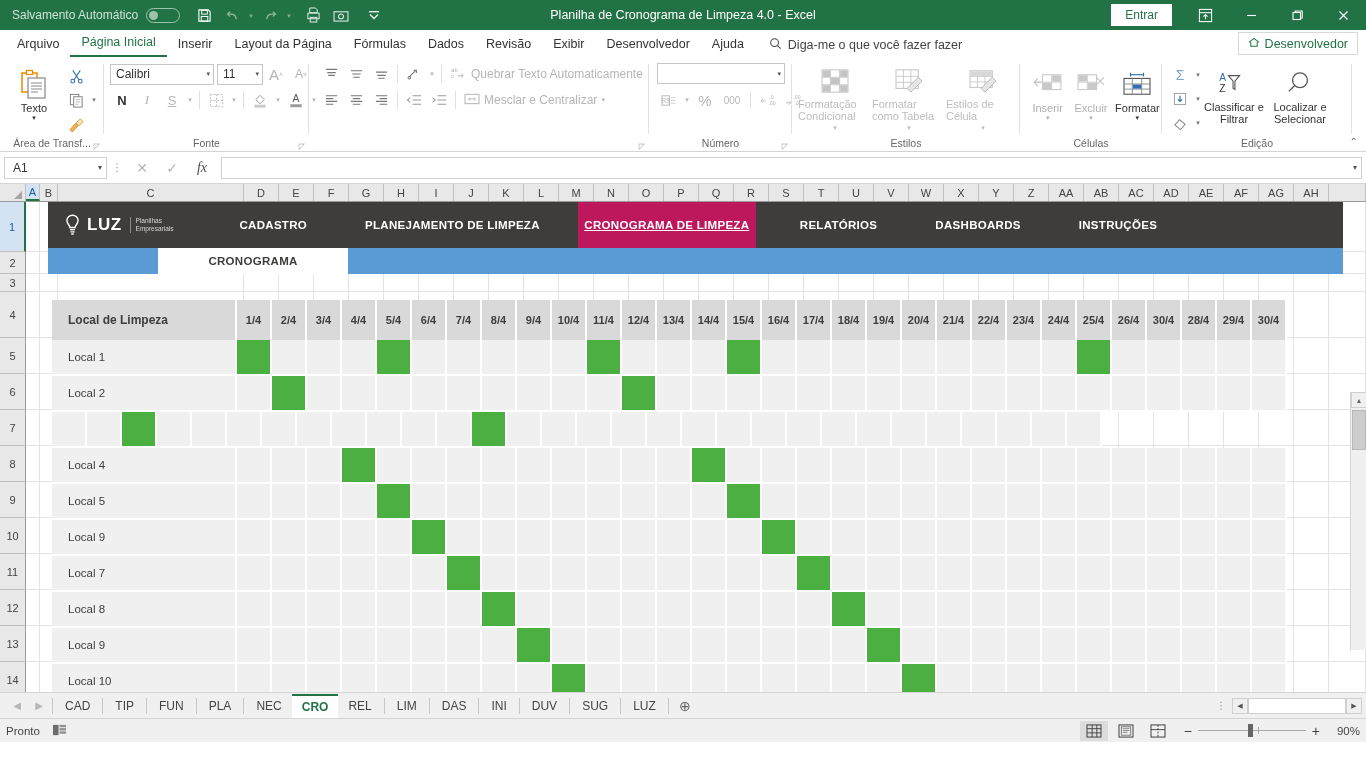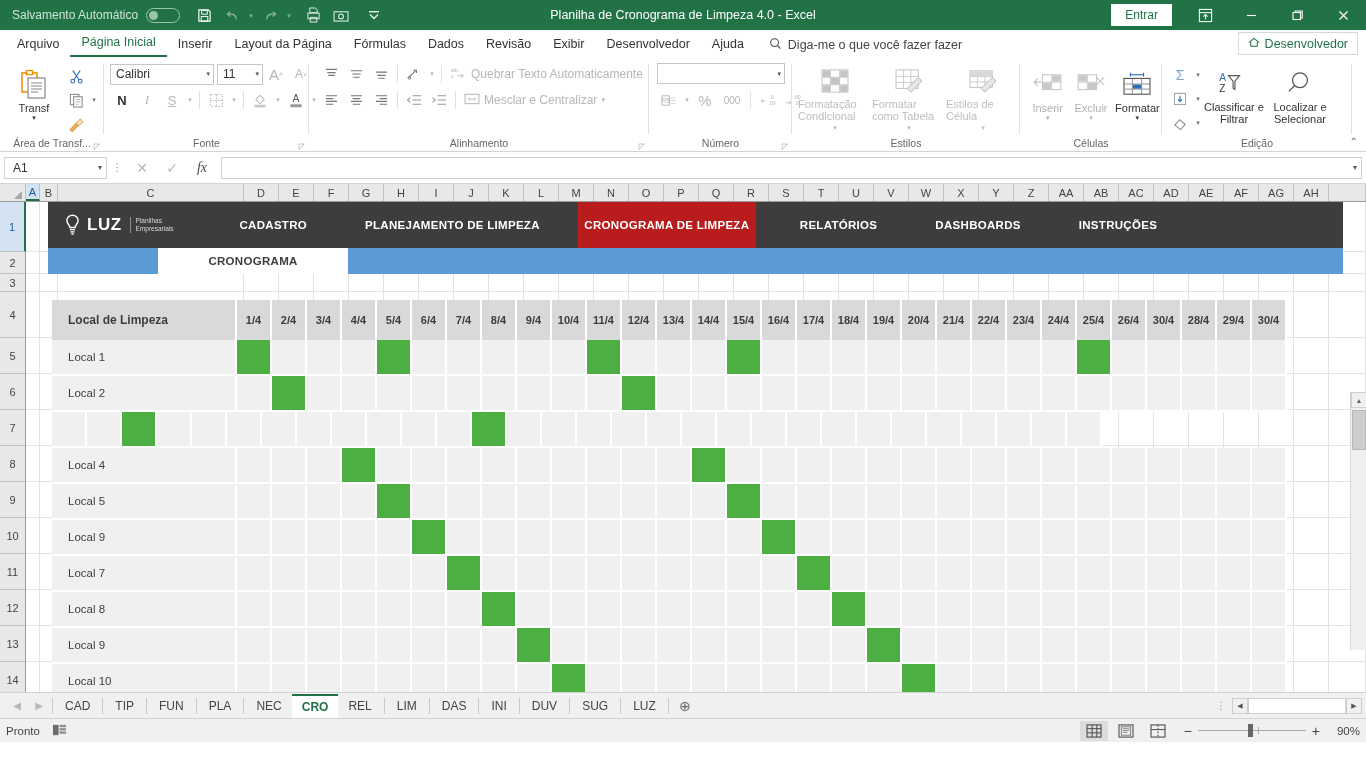--- a/index.html
+++ b/index.html
@@ -189,21 +189,21 @@
   .logo-text { color: #fff; font-size: 17px; font-weight: bold; letter-spacing: 0.5px; }
   .logo-sub {
     color: #d8d8d8; font-size: 6.5px; line-height: 8px;
     border-left: 1px solid #8a8a8a; padding-left: 5px; margin-left: 2px;
   }
   .navitem {
     color: #ffffff; font-size: 11.5px; font-weight: bold; letter-spacing: 0.3px;
     height: 100%; display: flex; align-items: center; justify-content: center;
     padding: 0 16px; white-space: nowrap; cursor: pointer;
   }
-  .navitem.active { background: #b91c1c; }
+  .navitem.active { background: #be185d; text-decoration: underline; }
 
   .subtab-bar { position: absolute; background: #5b9bd5; }
   .subtab {
     position: absolute; background: #ffffff; display: flex; align-items: center;
     justify-content: center; font-size: 11.5px; font-weight: bold; color: #3e3d3c;
     letter-spacing: 0.3px;
   }
 
   .tbl { position: absolute; }
   .tbl-hdr { display: flex; }
@@ -408,21 +408,21 @@
       <div class="rgroup-inner">
         <div class="bigbtn" style="margin-left:6px;">
           <span class="glyph">
             <svg width="30" height="32" viewBox="0 0 30 32">
               <rect x="3" y="5" width="15" height="19" fill="#fff" stroke="#ed8b00" stroke-width="1.5"></rect>
               <rect x="7.5" y="2.5" width="6" height="4" fill="#fff" stroke="#ed8b00" stroke-width="1.3"></rect>
               <rect x="9" y="10" width="17" height="20" fill="#fff" stroke="#888" stroke-width="1.2"></rect>
               <path d="M12 15h11M12 18h11M12 21h11M12 24h7" stroke="#888" stroke-width="1"></path>
             </svg>
           </span>
-          <span>Transf</span>
+          <span>Texto</span>
           <span class="caret">▾</span>
         </div>
         <div class="smallstack" style="margin-left:2px;">
           <div class="smallbtn">
             <svg width="15" height="15" viewBox="0 0 16 16">
                 <path d="M4 1.5 11 12M12 1.5 5 12" stroke="#2f6db5" stroke-width="1.1" fill="none"></path>
                 <circle cx="4" cy="13" r="2" fill="none" stroke="#2f6db5" stroke-width="1.1"></circle>
                 <circle cx="12" cy="13" r="2" fill="none" stroke="#2f6db5" stroke-width="1.1"></circle>
               </svg>
           </div>
@@ -570,21 +570,20 @@
               <svg width="16" height="14" viewBox="0 0 17 15">
                   <rect x="1" y="2.5" width="15" height="10" fill="none" stroke="#b6b6b6" stroke-width="1.1"></rect>
                   <path d="M5 7.5h7M6.5 5.8 4.8 7.5l1.7 1.7M10.5 5.8l1.7 1.7-1.7 1.7" stroke="#b6b6b6" stroke-width="1" fill="none"></path>
                 </svg>
             </span>
             <span>Mesclar e Centralizar</span>
             <span style="font-size:7px;color:#b6b6b6;">▾</span>
           </div>
         </div>
       </div>
-      <div class="rgroup-label">Alinhamento</div>
       <div class="dlg">◸</div>
     </div>
 
     <div class="rgroup" style="width:143px;">
       <div class="rgroup-inner" style="flex-direction:column;padding-left:8px;padding-top:5px;gap:5px;">
         <div class="combo" style="width:128px;">
           <span class="cv"></span>
           <span class="cd">▾</span>
         </div>
         <div class="rowline">

